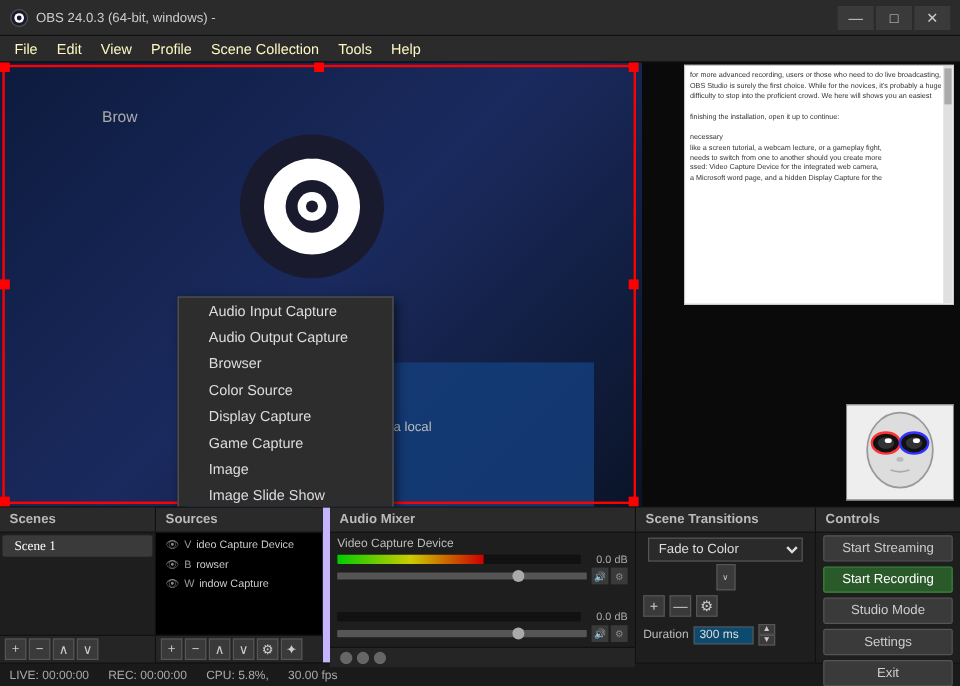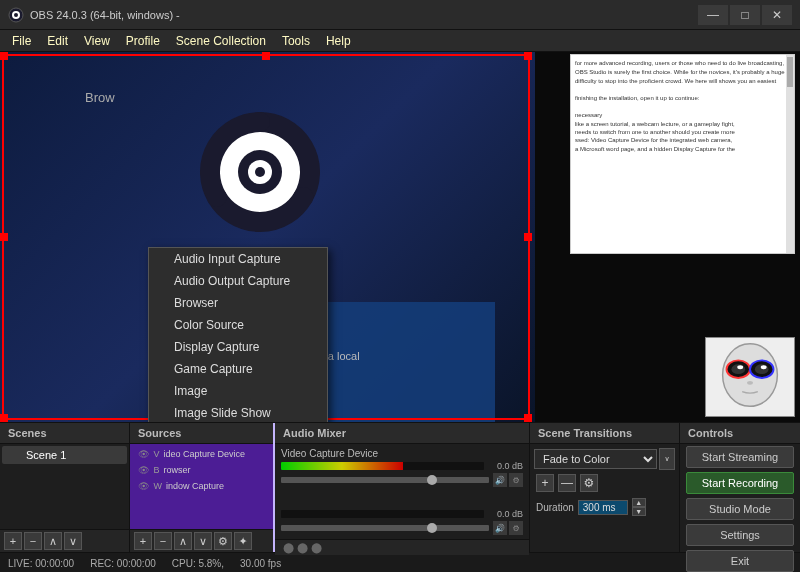--- a/index.html
+++ b/index.html
@@ -212,25 +212,26 @@
       font-weight: bold;
       color: #bbb;
       border-bottom: 1px solid #111;
     }
     .panel-content {
       flex: 1;
       overflow-y: auto;
       padding: 2px;
     }
     .scene-item {
-      padding: 3px 24px;
+      padding: 3px 10px;
       font-size: 11px;
       color: #ccc;
       cursor: pointer;
       border-radius: 2px;
+      font-family: Liberation Serif, serif;
     }
     .scene-item.active {
       background: #3a3a3a;
       color: #fff;
     }
     .panel-toolbar {
       display: flex;
       align-items: center;
       padding: 2px 4px;
       border-top: 1px solid #111;
@@ -247,22 +248,22 @@
       cursor: pointer;
       display: flex;
       align-items: center;
       justify-content: center;
       padding: 0;
     }
 
     
     #sources-panel {
       width: 145px;
-      background: #4c1d95;
-      border-right: 2px solid #c4b5fd;
+      background: #000000;
+      border-right: 6px solid #c4b5fd;
       display: flex;
       flex-direction: column;
     }
     .source-item {
       padding: 3px 6px;
       font-size: 10px;
       color: #ccc;
       cursor: pointer;
       display: flex;
       align-items: center;
@@ -624,21 +625,21 @@
         </div>
       </div>
     </div>
     <div class="panel-toolbar">
       <span style="font-size:10px; color:#666; padding:0 4px;">⬤ ⬤ ⬤</span>
     </div>
   </div>
 
   <div id="transitions-panel">
     <div class="panel-header">Scene Transitions</div>
-    <div style="display:flex; align-items:center; padding: 4px 4px 0 4px; gap:2px;">
+    <div style="display:flex; align-items:center; padding: 4px 4px 0 4px; gap:2px;flex-direction:column;">
       <select class="transition-select" style="flex:1; margin:0;">
         <option>Fade to Color</option>
         <option>Cut</option>
         <option>Fade</option>
       </select>
       <button class="trans-arr" style="height:22px; width:16px;">∨</button>
     </div>
     <div class="transition-row">
       <button class="trans-btn">+</button>
       <button class="trans-btn">—</button>

